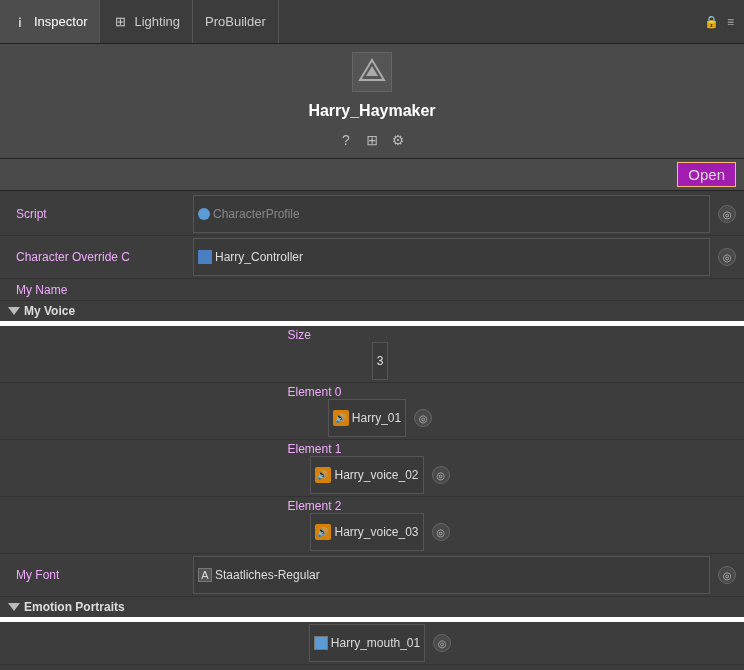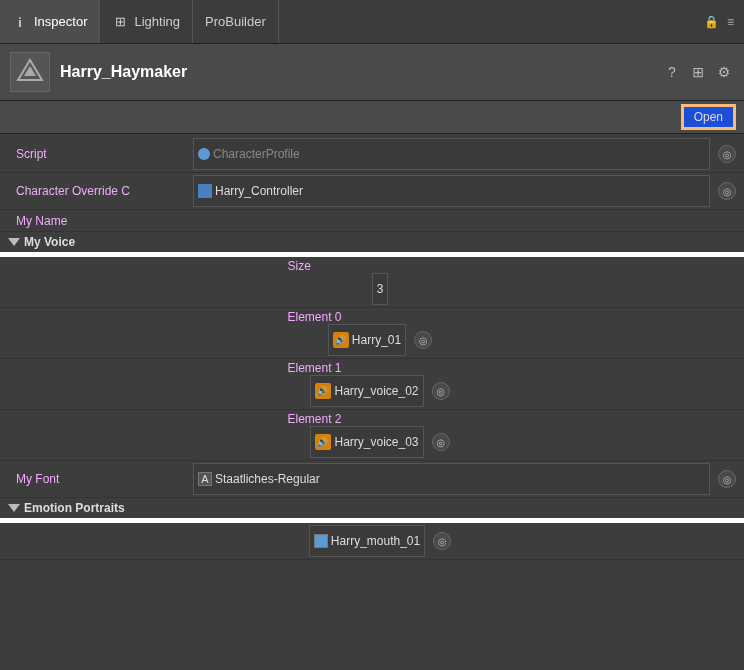--- a/index.html
+++ b/index.html
@@ -60,20 +60,21 @@
 
     
     .object-header {
       display: flex;
       align-items: center;
       padding: 8px 10px;
       background: #4a4a4a;
       border-bottom: 1px solid #222;
       gap: 10px;
       min-height: 56px;
+      flex-direction: column;
     }
     .unity-logo {
       width: 40px;
       height: 40px;
       background: #555;
       border: 1px solid #666;
       display: flex;
       align-items: center;
       justify-content: center;
     }
@@ -92,26 +93,26 @@
       width: 20px;
       height: 20px;
       display: flex;
       align-items: center;
       justify-content: center;
       color: #bbb;
       cursor: pointer;
       font-size: 14px;
     }
     .open-btn {
-      background: #1d4ed8;
-      border: 3px solid #fdba74;
+      background: #a21caf;
+      border: 1px solid #fdba74;
       color: #ddd;
       padding: 3px 10px;
       cursor: pointer;
-      font-size: 12px;
+      font-size: 15px;
     }
 
     
     .fields-container {
       padding: 2px 0;
     }
     .field-row {
       display: flex;
       align-items: center;
       min-height: 22px;
@@ -225,21 +226,21 @@
       color: #fff;
     }
 
     .value-wrapper {
       display: flex;
       align-items: center;
       width: 100%;
       background: #3a3a3a;
       border: 1px solid #555;
       padding: 1px 4px;
-      height: 32px;
+      height: 38px;
       gap: 3px;
     }
     .value-text {
       color: #ddd;
       font-size: 12px;
       white-space: nowrap;
       overflow: hidden;
       text-overflow: ellipsis;
     }
     .value-text.gray {

